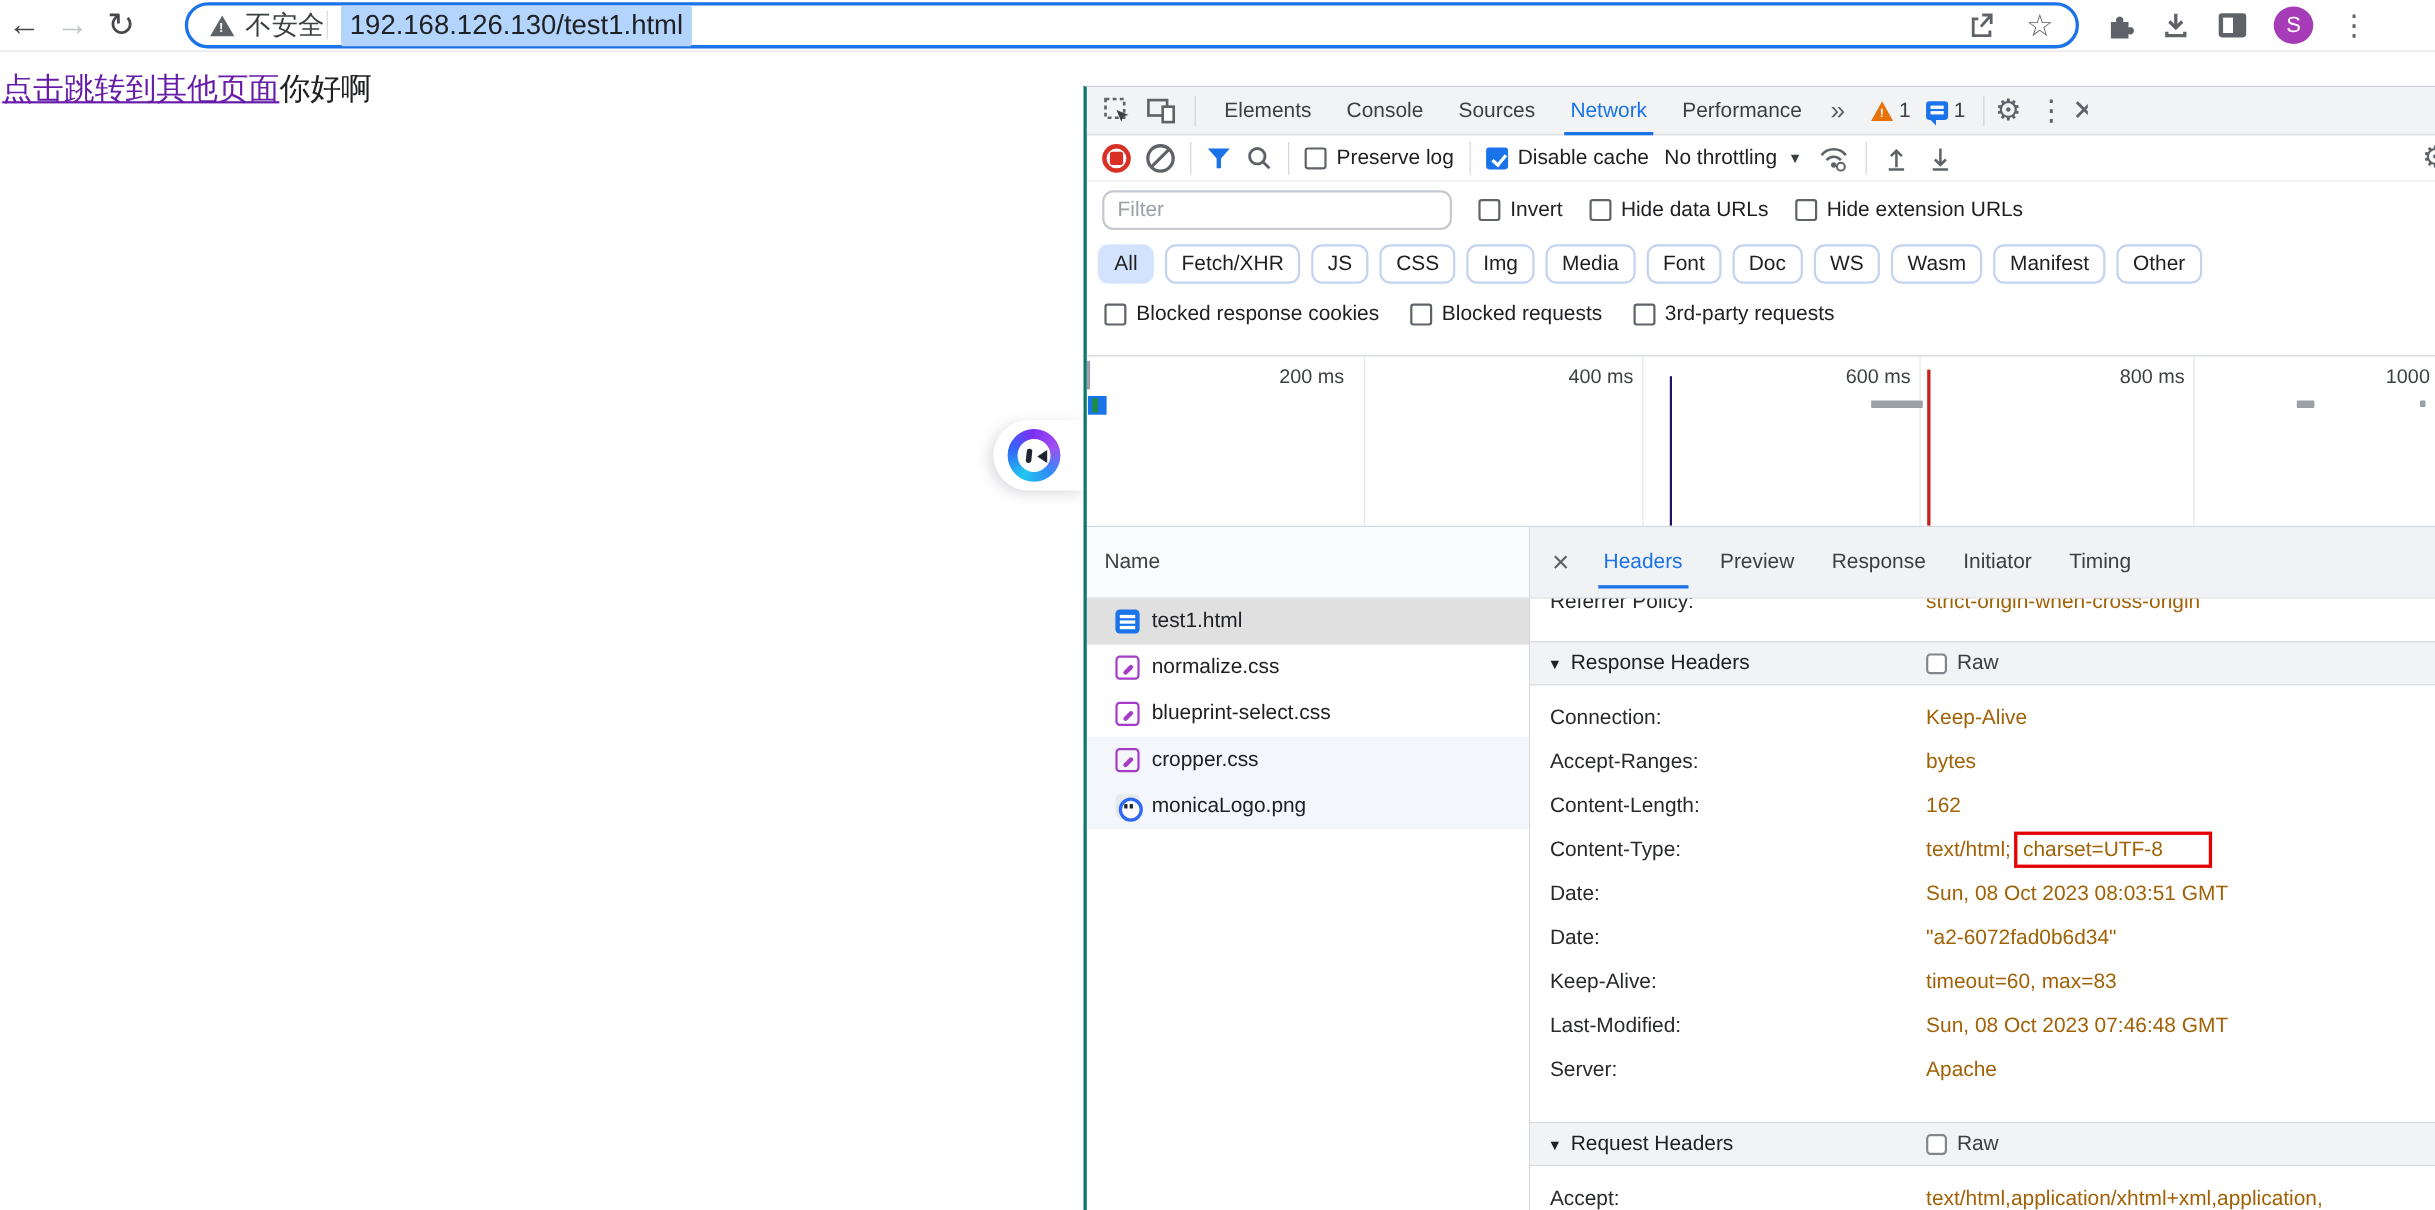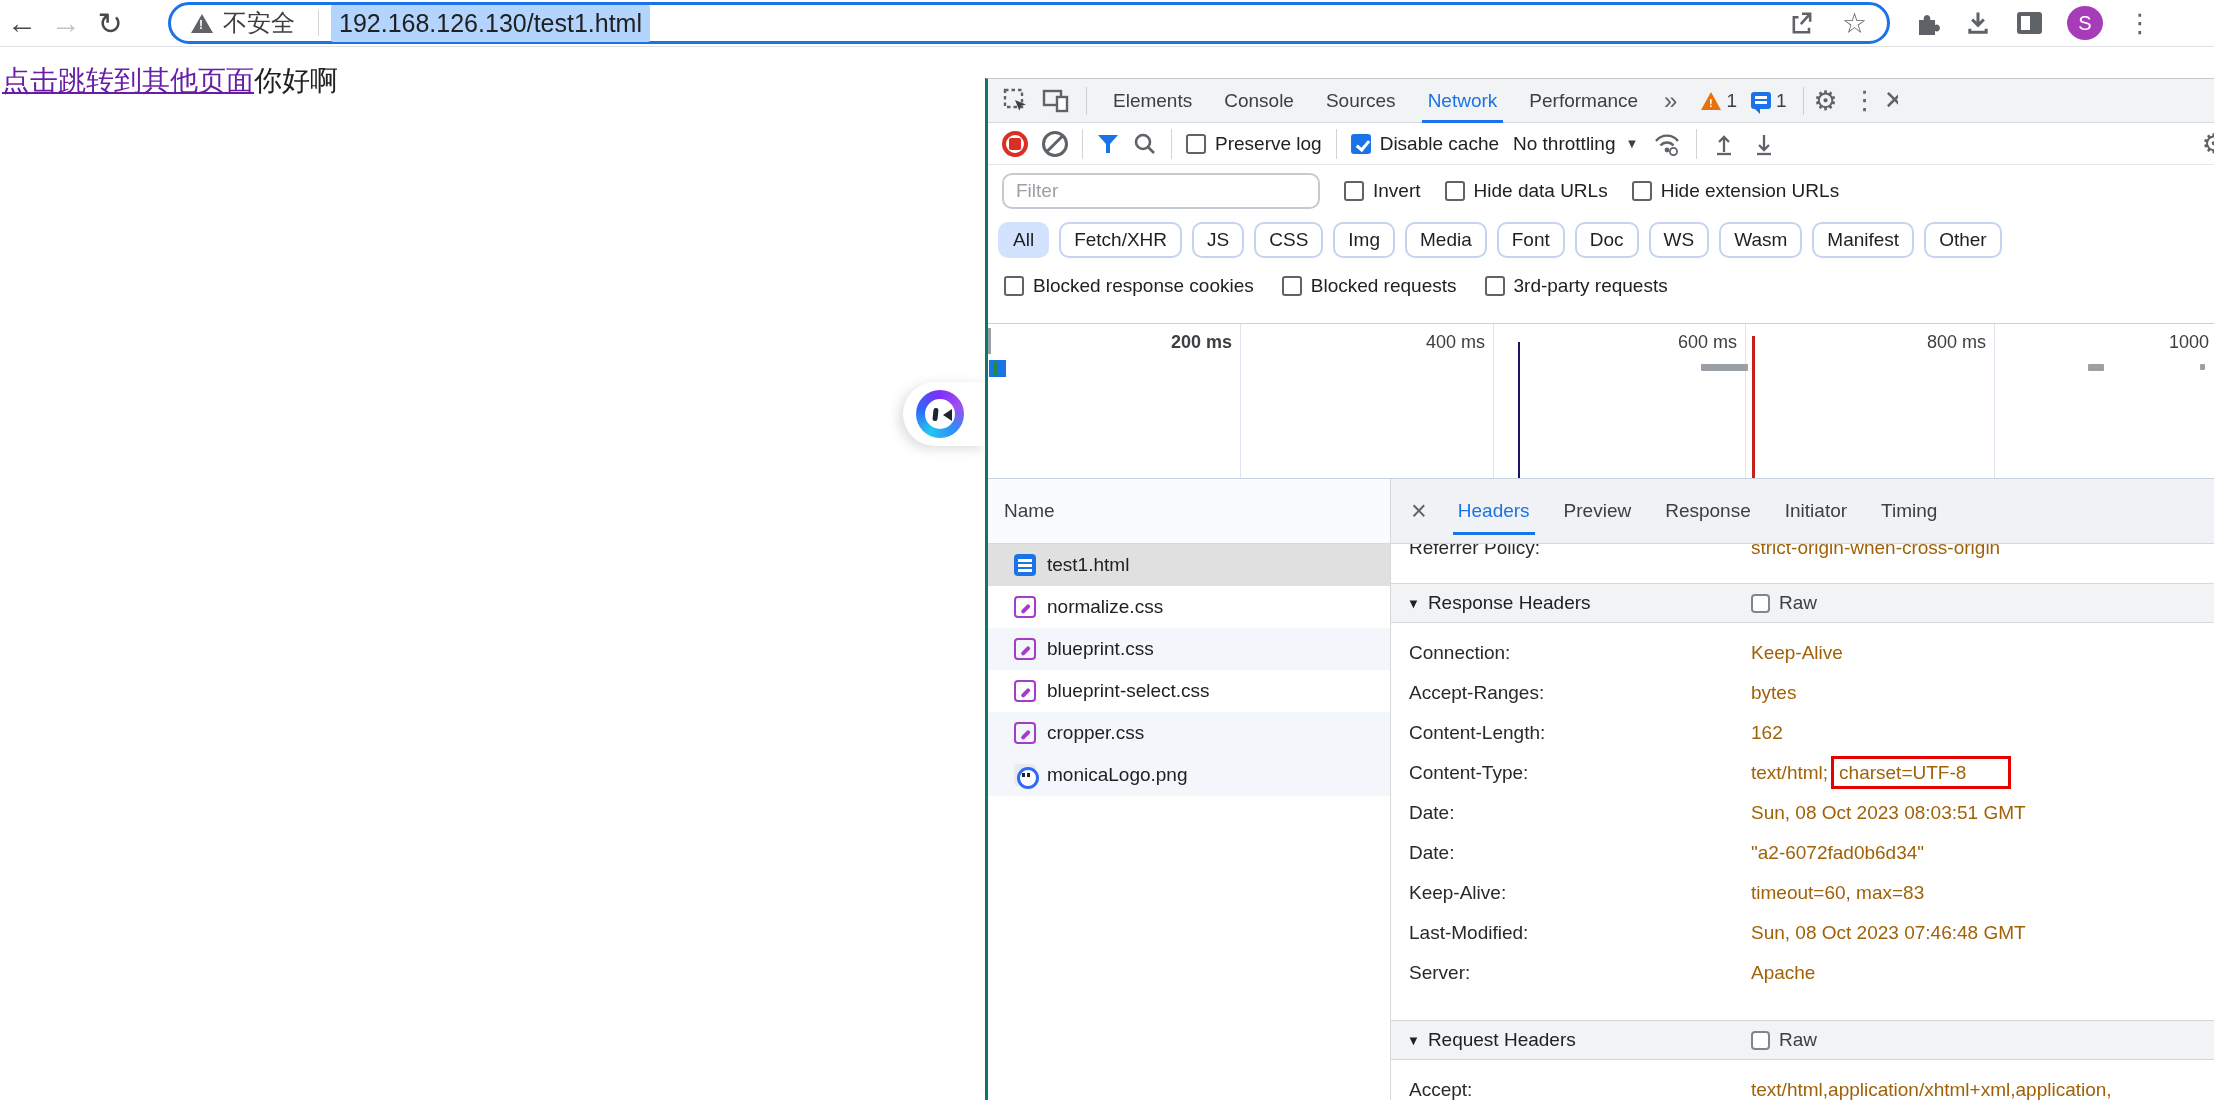--- a/index.html
+++ b/index.html
@@ -9,21 +9,21 @@
   
   .browser-bar { position:absolute; left:0; top:0; width:2214px; height:47px;
     background:#fff; border-bottom:1px solid #dfe1e5; display:flex; align-items:center; }
   .nav-ic { font-size:30px; color:#46484c; width:44px; text-align:center; cursor:pointer; }
   .nav-ic.disabled { color:#c1c4c9; }
   .omnibox { height:42px; margin-left:36px; width:1722px; border:3px solid #1a73e8;
     border-radius:22px; display:flex; align-items:center; padding:0 14px; background:#fff; }
   .warn-tri { width:0; height:0; border-left:11px solid transparent; border-right:11px solid transparent;
     border-bottom:19px solid #5f6368; position:relative; margin:0 10px 0 6px; }
   .warn-tri span { position:absolute; left:-3px; top:4px; color:#fff; font-size:12px; font-weight:bold; }
-  .sec-label { font-size:24px; color:#3c4043; margin-right:23px; }
+  .sec-label { font-size:24px; color:#3c4043; margin-right:2px; }
   .omni-sep { width:1px; height:26px; background:#d4d6da; margin-right:12px; }
   .url-sel { font-size:25px; color:#202124; background:#b3d4fc; padding:4px 8px; border-radius:2px; }
   .omni-right { margin-left:auto; display:flex; align-items:center; gap:26px; padding-right:6px; }
   .star { font-size:28px; color:#5f6368; }
   .bar-right { display:flex; align-items:center; gap:24px; margin-left:24px; }
   .avatar { width:36px; height:34px; border-radius:50%; background:#a73cb8; color:#fff;
     font-size:20px; display:flex; align-items:center; justify-content:center; }
   .kebab { font-size:26px; color:#5f6368; letter-spacing:0; }
 
   
@@ -325,21 +325,21 @@
       <span class="cb-item">
         <span class="cb"></span>
         <span>3rd-party requests</span>
       </span>
     </div>
 
   <div class="timeline">
     <span class="tick0"></span>
     <div id="timeline-grid">
         <span class="gridline" style="left: 252px;"></span>
-        <span class="ruler-label" style="left: 114px; font-weight: bold;">200 ms</span>
+        <span class="ruler-label" style="left: 104px;">200 ms</span>
         <span class="gridline" style="left: 505px;"></span>
         <span class="ruler-label" style="left: 367px;">400 ms</span>
         <span class="gridline" style="left: 757px;"></span>
         <span class="ruler-label" style="left: 619px;">600 ms</span>
         <span class="gridline" style="left: 1006px;"></span>
         <span class="ruler-label" style="left: 868px;">800 ms</span>
         <span class="ruler-label" style="left: 1120px;">1000 ms</span>
       </div>
     <span class="wf-marker"></span>
     <span class="wf-line-blue"></span>
@@ -368,24 +368,20 @@
   <div class="dt-main">
     <div class="req-list" id="req-list">
         <div class="req-row selected">
           <span class="ric ric-doc"></span>
           <span>test1.html</span>
         </div>
         <div class="req-row">
           <span class="ric ric-css"></span>
           <span>normalize.css</span>
         </div>
-        <div class="req-row alt">
-          <span class="ric ric-css"></span>
-          <span>blueprint.css</span>
-        </div>
         <div class="req-row">
           <span class="ric ric-css"></span>
           <span>blueprint-select.css</span>
         </div>
         <div class="req-row alt">
           <span class="ric ric-css"></span>
           <span>cropper.css</span>
         </div>
         <div class="req-row alt">
           <span class="ric ric-image"></span>

